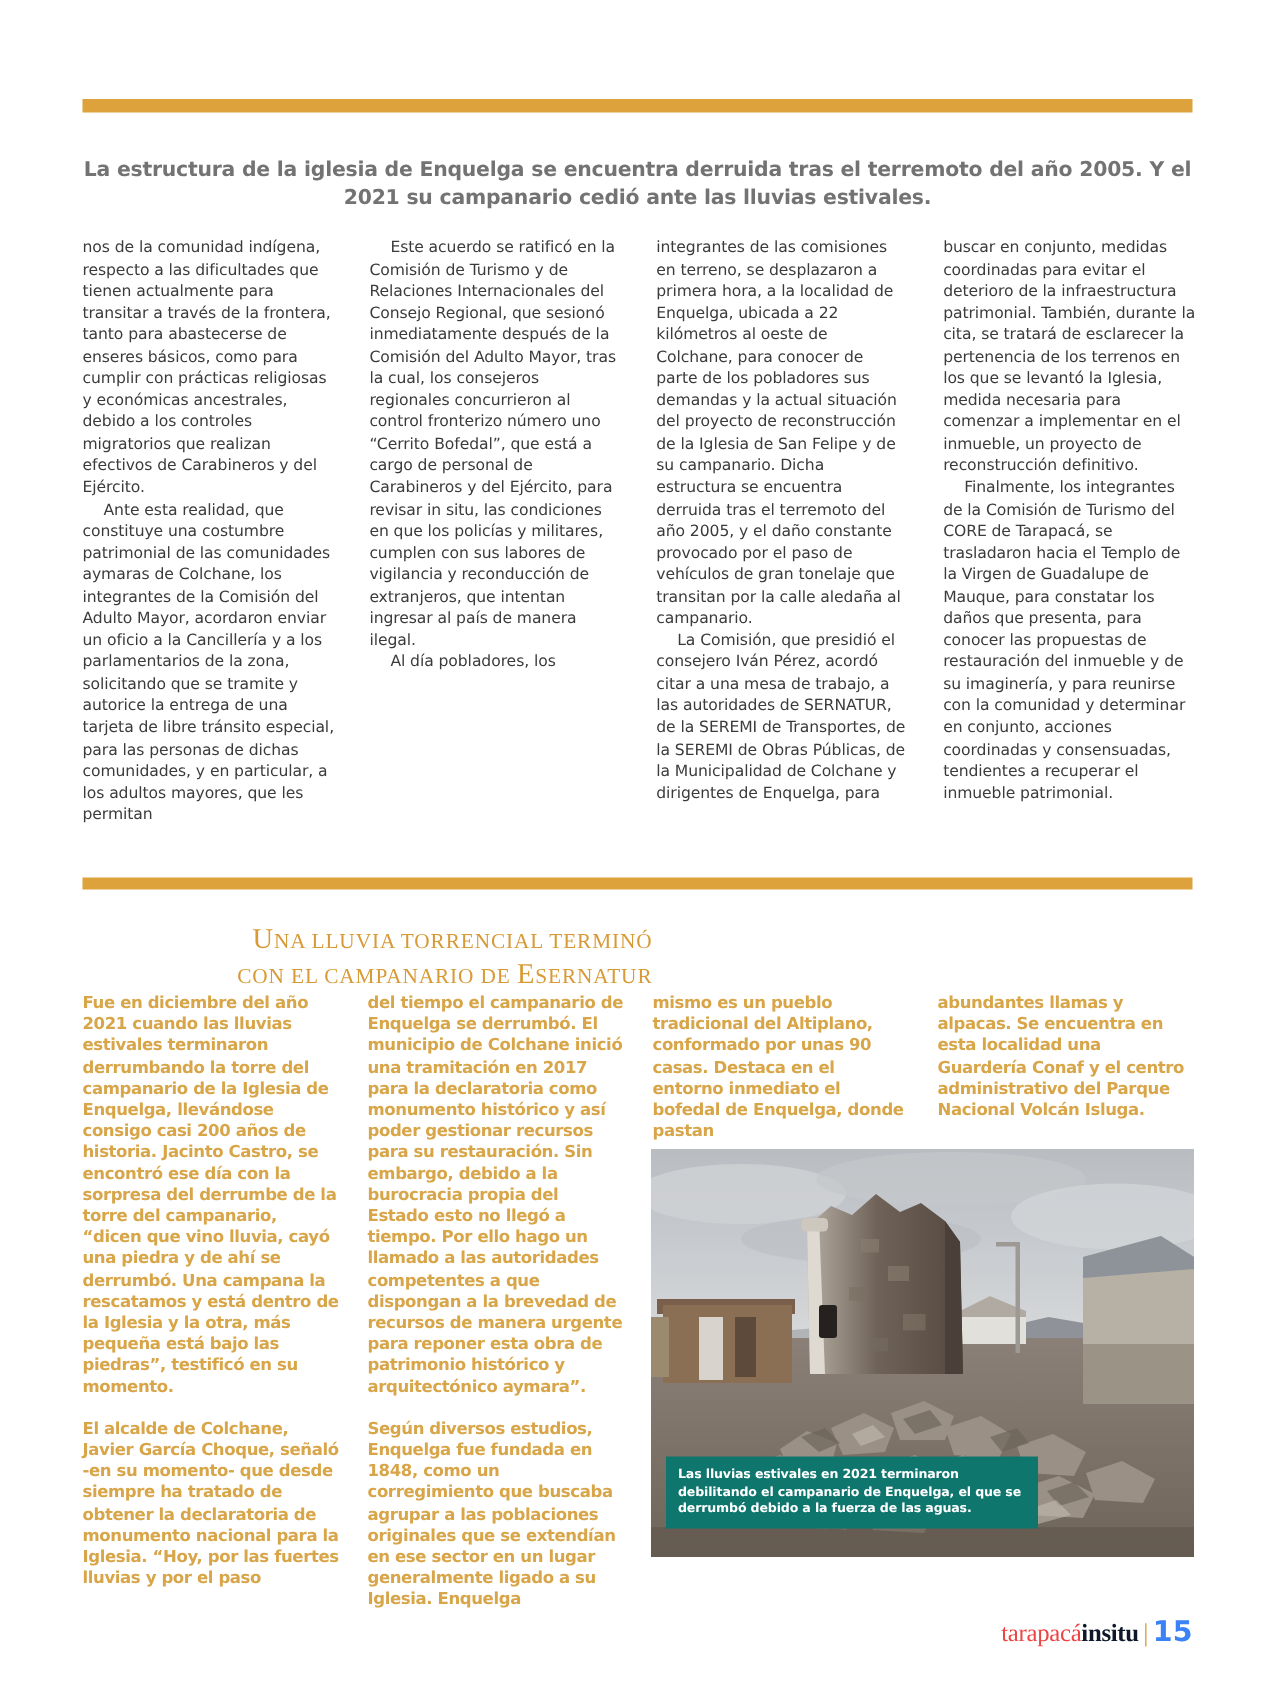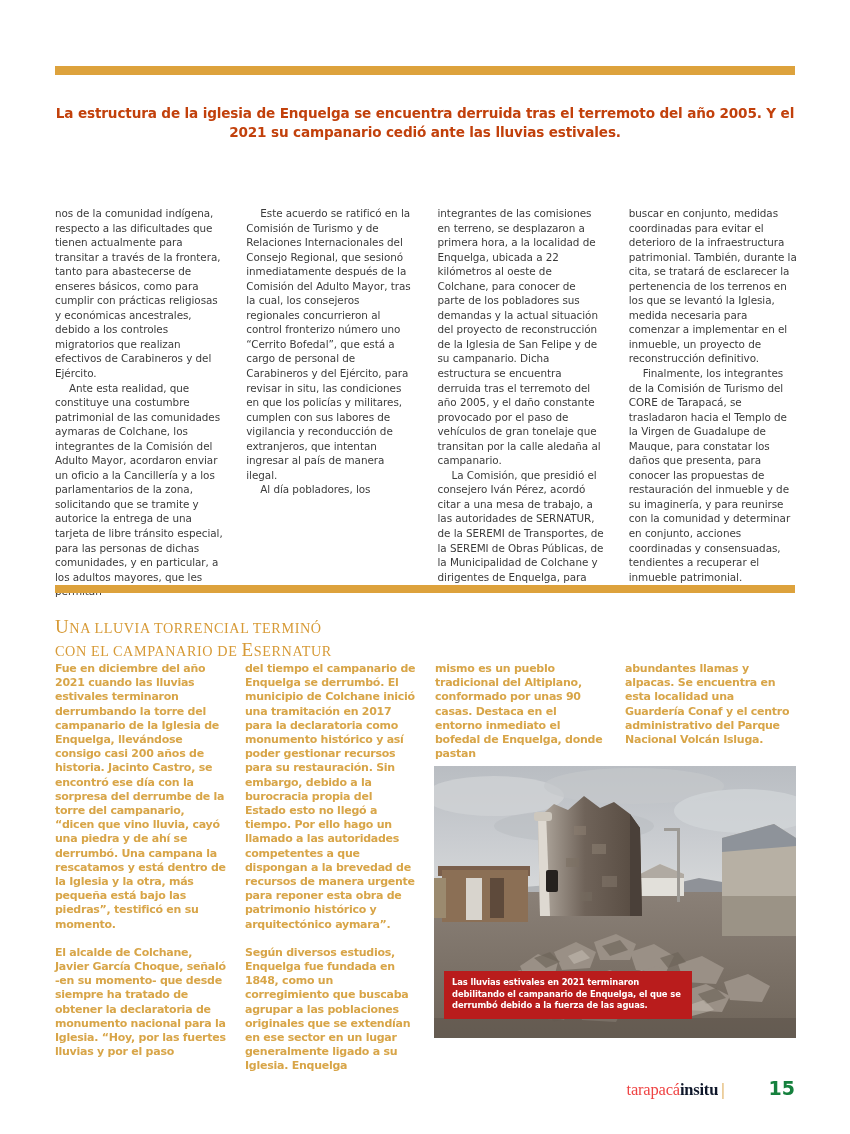--- a/index.html
+++ b/index.html
@@ -40,37 +40,36 @@
     background: #dda23c;
   }
 
   
   .deck {
     position: absolute;
     left: 55px;
     top: 104px;
     width: 740px;
     text-align: center;
-    color: #c2410c;
+    color: #737373;
     font-family: "DejaVu Sans", sans-serif;
     font-weight: bold;
     font-size: 13.6px;
     line-height: 19px;
     letter-spacing: -0.15px;
   }
 
   
   .cols-a {
     position: absolute;
     left: 55px;
     top: 158px;
     width: 742px;
     display: flex;
     gap: 4px;
-    margin-top: 48px;
   }
   .cols-a .col {
     width: 171px;
     margin-right: 19px;
   }
   .cols-a .col:last-child { margin-right: 0; }
 
   .body-a p {
     margin: 0;
     color: #3b3b3b;
@@ -87,20 +86,21 @@
     position: absolute;
     left: 55px;
     top: 603px;
     width: 380px;
     color: #d79a36;
     font-family: "Liberation Serif", serif;
     font-weight: normal;
     font-size: 15.5px;
     line-height: 22px;
     letter-spacing: 0.6px;
+    text-align: right;
   }
   .sec-head .ln { display: block; }
   .sec-head .cap { font-size: 19px; }
   .sec-head .sc { font-size: 14.2px; }
 
   
   .cols-b {
     position: absolute;
     left: 55px;
     top: 662px;
@@ -136,21 +136,21 @@
     background: #6e6459;
   }
   .photo svg { display: block; width: 100%; height: 100%; }
 
   .photo-caption {
     position: absolute;
     left: 444px;
     top: 971px;
     width: 232px;
     padding: 6px 8px 7px 8px;
-    background: #b91c1c;
+    background: #0f766e;
     color: #ffffff;
     font-family: "DejaVu Sans", sans-serif;
     font-weight: bold;
     font-size: 8.4px;
     line-height: 11.6px;
     letter-spacing: -0.1px;
   }
 
   
   .footer {
@@ -173,25 +173,24 @@
     font-weight: bold;
     letter-spacing: -0.2px;
   }
   .footer .sep {
     color: #d79a36;
     font-size: 17px;
     margin: 0 3px 0 3px;
     font-weight: normal;
   }
   .footer .pageno {
-    color: #15803d;
+    color: #3b82f6;
     font-size: 19px;
     font-weight: bold;
     font-family: "DejaVu Sans", sans-serif;
-    margin-left: 41px;
   }
 </style>
 </head>
 <body>
 
 <div class="page">
 
   <div class="rule-top"></div>
 
   <div class="deck">La estructura de la iglesia de Enquelga se encuentra derruida tras el terremoto del año 2005. Y el 2021 su campanario cedió ante las lluvias estivales.</div>

